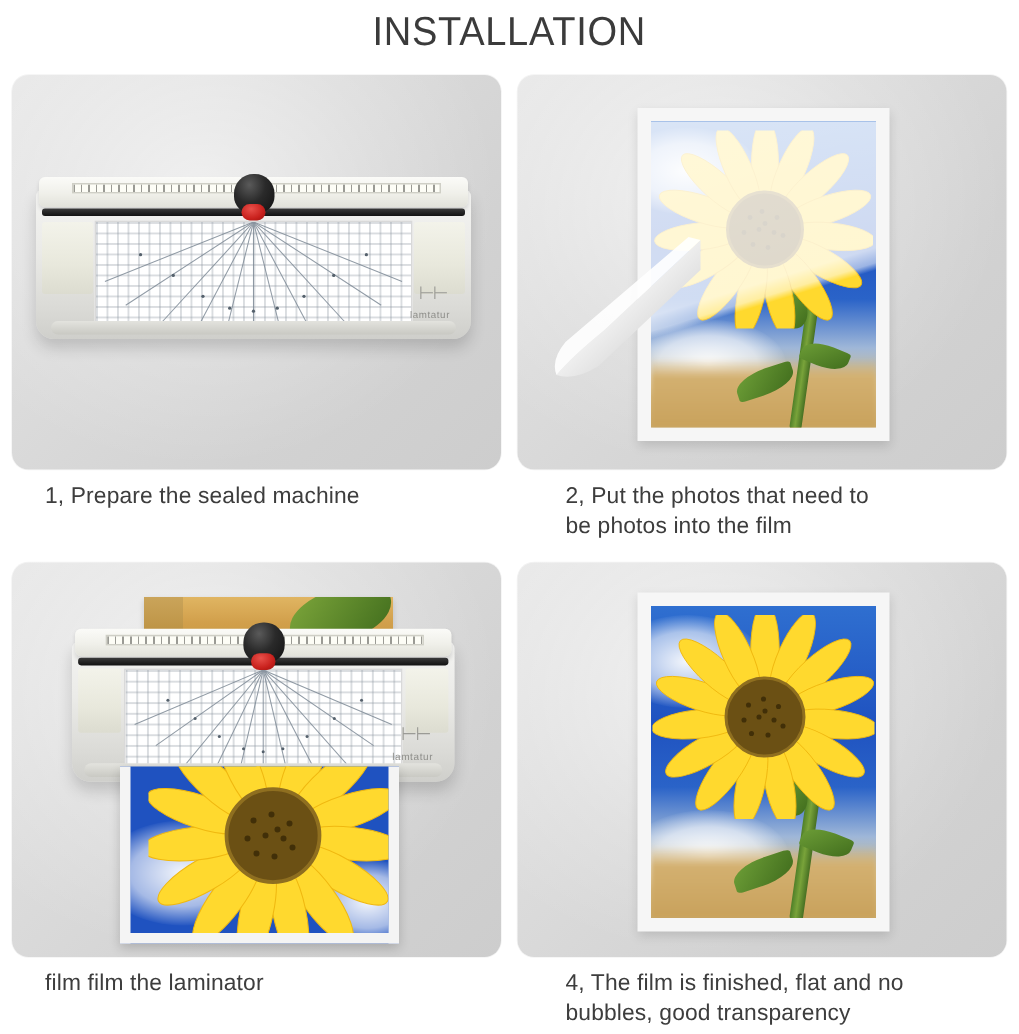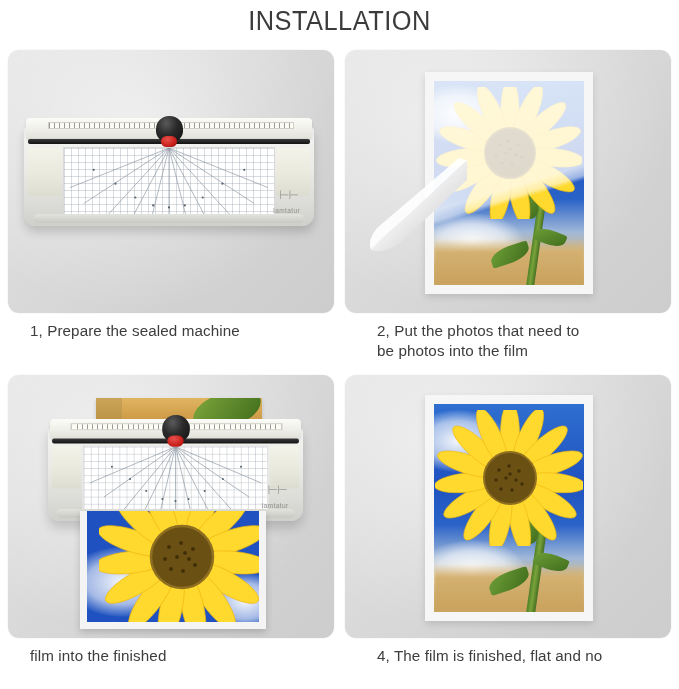--- a/index.html
+++ b/index.html
@@ -428,21 +428,21 @@
               <circle cx="90" cy="82" r="2"></circle>
             <circle cx="72" cy="92" r="2"></circle>
               <circle cx="84" cy="94" r="2"></circle>
             <circle cx="96" cy="88" r="2"></circle>
               <circle cx="86" cy="76" r="2"></circle>
           </g>
         </svg>
       </div>
     </div>
     <div class="caption">
-      <div>film into the finished</div>
+      <div>film film the laminator</div>
     </div>
   </div>
 
   <div class="cell" style="left:345px; top:325px; width:282px;">
     <div class="card" style="width:326px; height:263px;">
       <div class="card-sheen"></div>
 
       <div class="photo-frame" style="left:80px; top:20px; width:168px; height:226px; box-sizing:border-box;">
         <div class="photo" style="width:150px; height:208px;">
           <div class="sky-cloud" style="left:-26px; top:6px; width:100px; height:62px;"></div>
@@ -487,16 +487,17 @@
                 <circle cx="77" cy="80" r="1.7"></circle>
               <circle cx="87" cy="74" r="1.7"></circle>
                 <circle cx="75" cy="64" r="1.7"></circle>
             </g>
           </svg>
         </div>
       </div>
     </div>
     <div class="caption c2">
       <div>4, The film is finished, flat and no</div>
+      <div>bubbles, good transparency</div>
     </div>
   </div>
 
 </div>
 
 </body></html>

